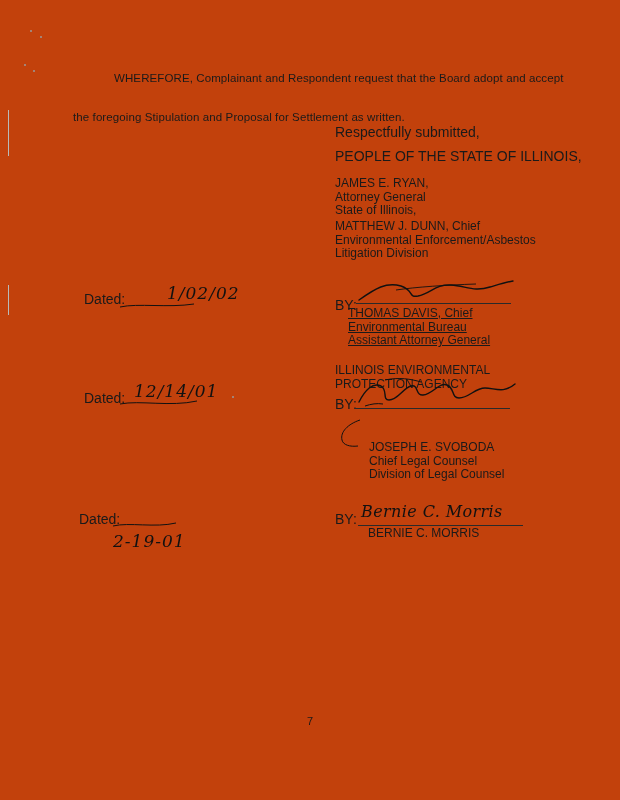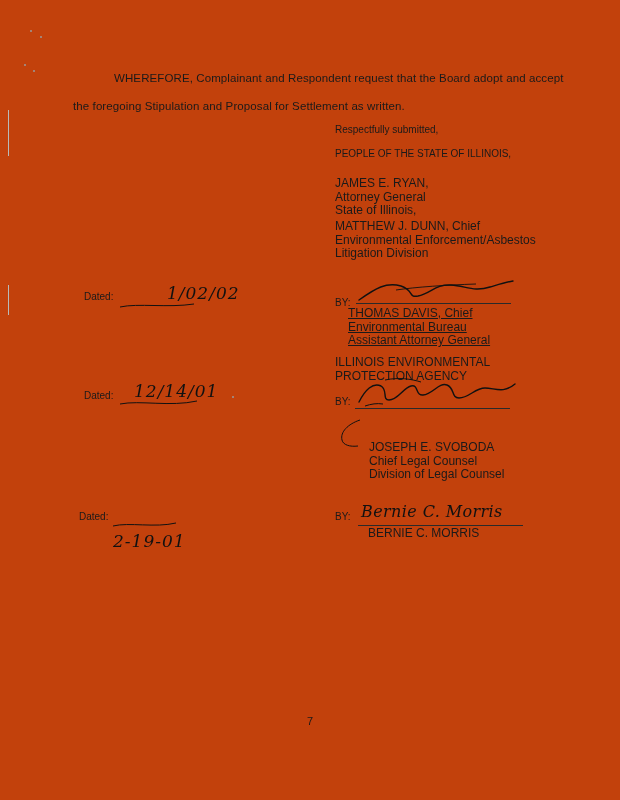--- a/index.html
+++ b/index.html
@@ -40,21 +40,21 @@
   .blk {
     position: absolute;
     font-size: 12px;
     color: #1a1a1a;
     line-height: 13.5px;
     white-space: pre;
   }
 
   .label {
     position: absolute;
-    font-size: 10px;
+    font-size: 14px;
     color: #1a1a1a;
     white-space: nowrap;
   }
 
   .sig-line {
     position: absolute;
     border-bottom: 1px solid #2a2a2a;
   }
 
   
@@ -94,21 +94,21 @@
 
   <div class="scan-mark" style="left:8px; top:110px; width:1px; height:46px;"></div>
   <div class="scan-mark" style="left:8px; top:285px; width:1px; height:30px;"></div>
   <div class="speck" style="left:30px; top:30px; width:2px; height:2px;"></div>
   <div class="speck" style="left:40px; top:36px; width:2px; height:2px;"></div>
   <div class="speck" style="left:24px; top:64px; width:2px; height:2px;"></div>
   <div class="speck" style="left:33px; top:70px; width:2px; height:2px;"></div>
   <div class="speck" style="left:232px; top:396px; width:2px; height:2px;"></div>
 
   <div class="body-text" style="left:114px; top:72px;">WHEREFORE, Complainant and Respondent request that the Board adopt and accept</div>
-  <div class="body-text" style="left:73px; top:100px;">the foregoing Stipulation and Proposal for Settlement as written.</div>
+  <div class="body-text" style="left:73px; top:111px;">the foregoing Stipulation and Proposal for Settlement as written.</div>
 
   <div class="label" style="left:335px; top:124px;">Respectfully submitted,</div>
 
   <div class="label" style="left:335px; top:148px;">PEOPLE OF THE STATE OF ILLINOIS,</div>
 
   <div class="blk" style="left:335px; top:177px;">JAMES E. RYAN,
 Attorney General
 State of Illinois,</div>
 
   <div class="blk" style="left:335px; top:220px;">MATTHEW J. DUNN, Chief
@@ -124,21 +124,21 @@
   <div class="label" style="left:335px; top:297px;">BY:</div>
   <svg class="scribble" style="left:356px; top:278px;" width="160" height="26" viewBox="0 0 160 26">
     <path d="M3,22 C20,10 30,4 45,8 C58,12 52,20 62,18 C75,15 80,6 95,7 C110,8 118,14 134,9 C144,6 150,4 157,3" stroke="#111" stroke-width="1.4" fill="none" stroke-linecap="round"></path>
     <path d="M40,12 C60,9 90,7 120,6" stroke="#111" stroke-width="0.9" fill="none"></path>
   </svg>
   <div class="sig-line" style="left:356px; top:303px; width:155px;"></div>
   <div class="blk" style="left:348px; top:307px;text-decoration:underline;">THOMAS DAVIS, Chief
 Environmental Bureau
 Assistant Attorney General</div>
 
-  <div class="blk" style="left:335px; top:356px;">ILLINOIS ENVIRONMENTAL
+  <div class="blk" style="left:335px; top:364px;">ILLINOIS ENVIRONMENTAL
 PROTECTION AGENCY</div>
 
   <div class="label" style="left:84px; top:390px;">Dated:</div>
   <div class="hand hand-date" style="left:134px; top:381px;">12/14/01</div>
   <svg class="scribble" style="left:118px; top:398px;" width="82" height="10" viewBox="0 0 82 10">
     <path d="M2,6 C22,2 52,9 79,3" stroke="#111" stroke-width="1" fill="none"></path>
   </svg>
 
   <div class="label" style="left:335px; top:396px;">BY:</div>
   <svg class="scribble" style="left:355px; top:376px;" width="165" height="34" viewBox="0 0 165 34">

